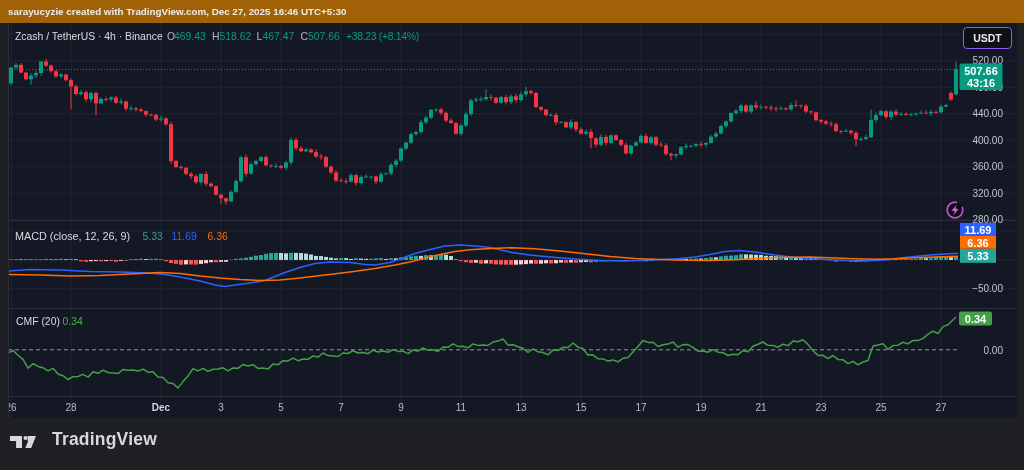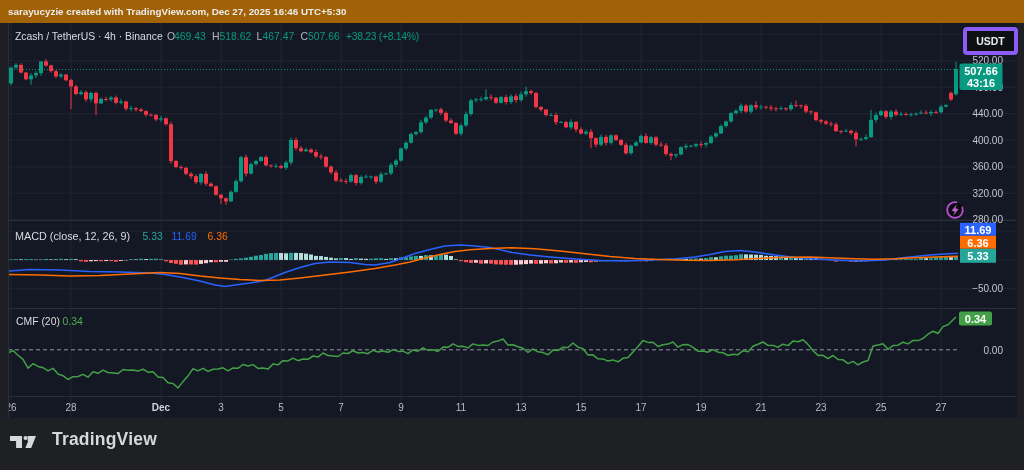--- a/index.html
+++ b/index.html
@@ -1,19 +1,19 @@
 <!DOCTYPE html>
 <html><head><meta charset="utf-8"><style>
 html,body{margin:0;padding:0;background:#1d1f24;width:1024px;height:470px;overflow:hidden;
 font-family:"Liberation Sans",sans-serif;}
 #topbar{position:absolute;left:0;top:0;width:1024px;height:23px;background:#a16207;}
 #topbar span{position:absolute;left:8px;top:0;line-height:23px;font-size:9.8px;font-weight:bold;color:#eceded;letter-spacing:0;}
 #chart{position:absolute;left:8px;top:23px;width:1008px;height:395px;background:#141824;overflow:hidden;border-left:1px solid #2a2e39;}
 #chart svg{position:absolute;left:-1px;top:0;}
-#usdt{position:absolute;left:963px;top:27px;width:47px;height:20px;background:#0f1013;border:4px solid #8b5cf6;border-radius:4px;color:#e8eaed;font-size:10.5px;font-weight:bold;text-align:center;line-height:20px;}
+#usdt{position:absolute;left:963px;top:27px;width:47px;height:20px;background:#0f1013;border:1px solid #8b5cf6;border-radius:4px;color:#e8eaed;font-size:10.5px;font-weight:bold;text-align:center;line-height:20px;}
 #bottom{position:absolute;left:0;top:418px;width:1024px;height:52px;background:#1e2023;}
 #logo{position:absolute;left:10px;top:436px;}
 #logotext{position:absolute;left:52px;top:429px;font-size:17.5px;font-weight:bold;color:#d6d8da;letter-spacing:0.2px;}
 </style></head><body>
 <div id="topbar">
     <span>sarayucyzie created with TradingView.com, Dec 27, 2025 16:46 UTC+5:30</span>
   </div>
 <div id="chart">
     <svg width="1008" height="395" viewBox="8 23 1008 395" font-family="Liberation Sans, sans-serif">
       <line x1="11" y1="23" x2="11" y2="418" stroke="#1e2431" stroke-width="1"></line>

